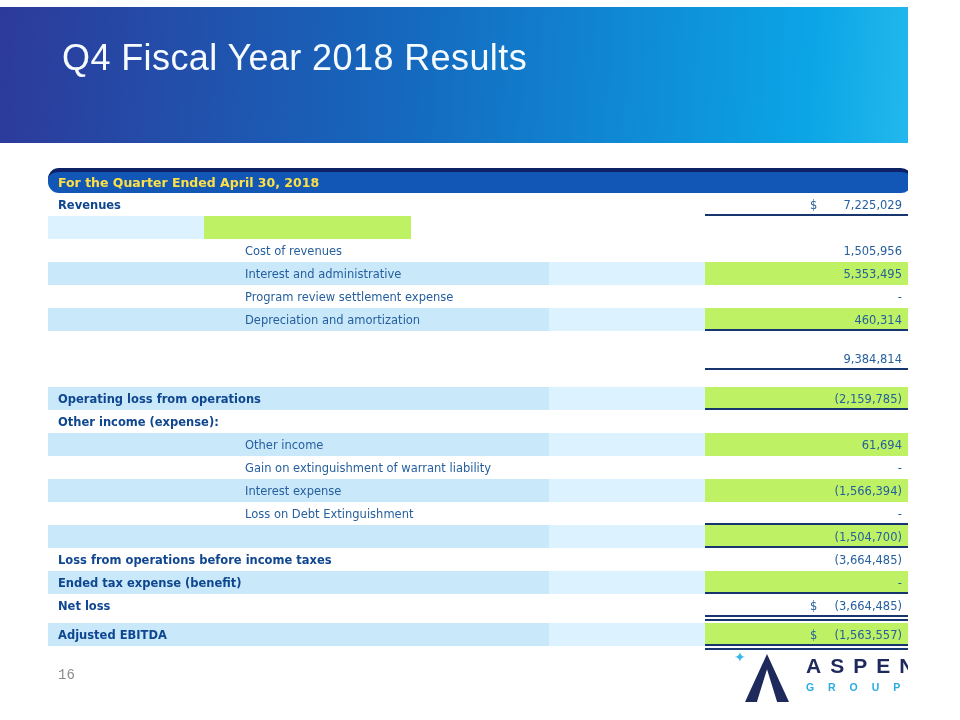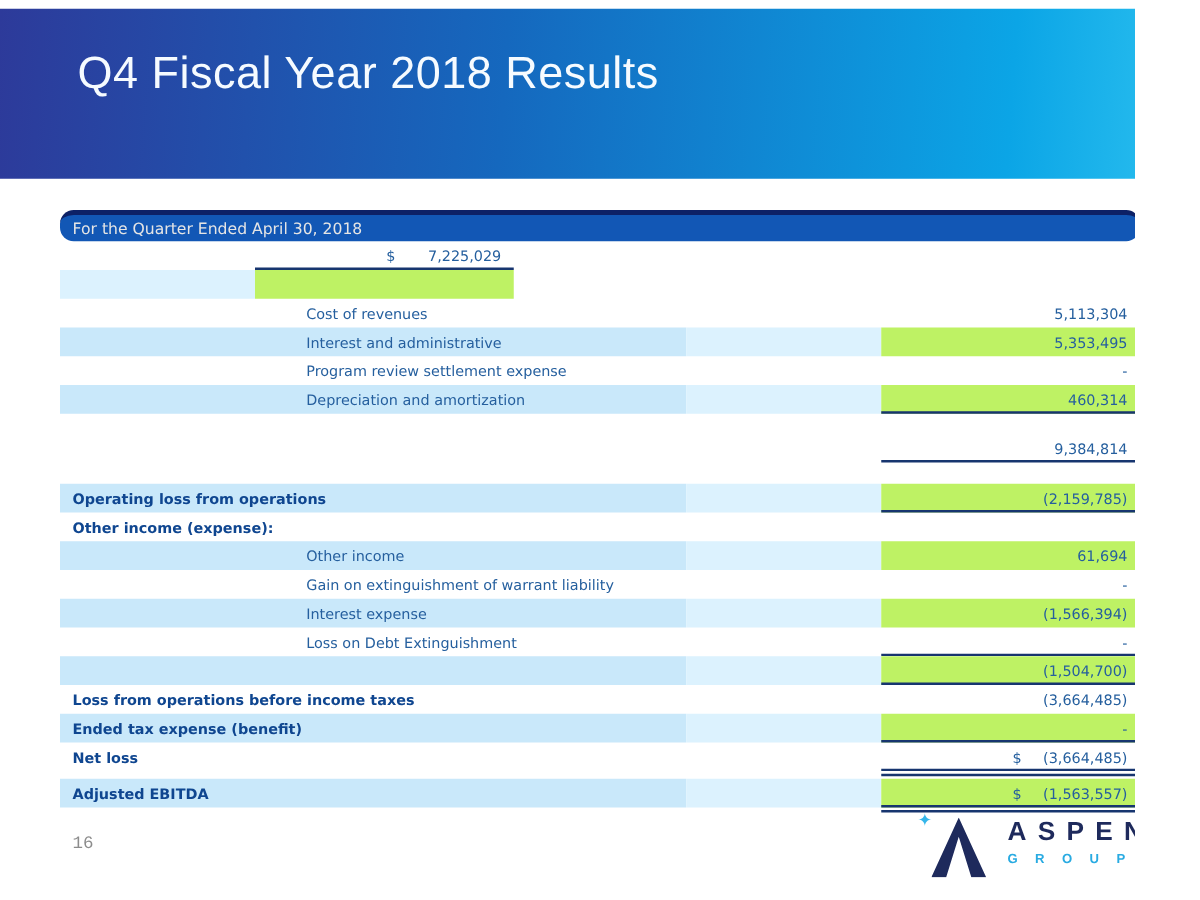--- a/index.html
+++ b/index.html
@@ -20,21 +20,21 @@
     letter-spacing:0.4px; white-space:nowrap;
   }
 
   
   .fin-table {
     position:absolute; left:48px; top:168px; width:864px;
     font-size:11.5px; color:#255f9e;
   }
   .thead {
     height:25px; background:#1257b5; border-top:4px solid #0d2166;
-    color:#e5e5e5; font-weight:normal; font-size:12.5px;
+    color:#fde047; font-weight:bold; font-size:12.5px;
     display:flex; align-items:center; padding-left:10px;border-radius:11px;
   }
   .row { display:flex; height:23px; }
   .cell { display:flex; align-items:center; }
   .label { width:501px; padding-left:10px; white-space:nowrap; }
   .indent .label { padding-left:197px; }
   .spacercol { width:156px; }
   .value {
     width:207px; position:relative; justify-content:flex-end;
     padding-right:10px; white-space:nowrap;
@@ -84,36 +84,37 @@
 <div class="slide">
 
   <div class="banner">
     <div class="title">Q4 Fiscal Year 2018 Results</div>
   </div>
 
   <div class="fin-table">
     <div class="thead">For the Quarter Ended April 30, 2018</div>
 
     <div class="row bold u1">
+      <div class="cell label">Revenues</div>
       <div class="cell spacercol"></div>
       <div class="cell value">
           <span class="dollar">$</span>
           <span>7,225,029</span>
         </div>
     </div>
 
     <div class="row blue bold">
       <div class="cell spacercol"></div>
       <div class="cell value"></div>
     </div>
 
     <div class="row indent">
       <div class="cell label">Cost of revenues</div>
       <div class="cell spacercol"></div>
-      <div class="cell value">5,113,304</div>
+      <div class="cell value">1,505,956</div>
     </div>
 
     <div class="row blue indent">
       <div class="cell label">Interest and administrative</div>
       <div class="cell spacercol"></div>
       <div class="cell value">5,353,495</div>
     </div>
 
     <div class="row indent">
       <div class="cell label">Program review settlement expense</div>

